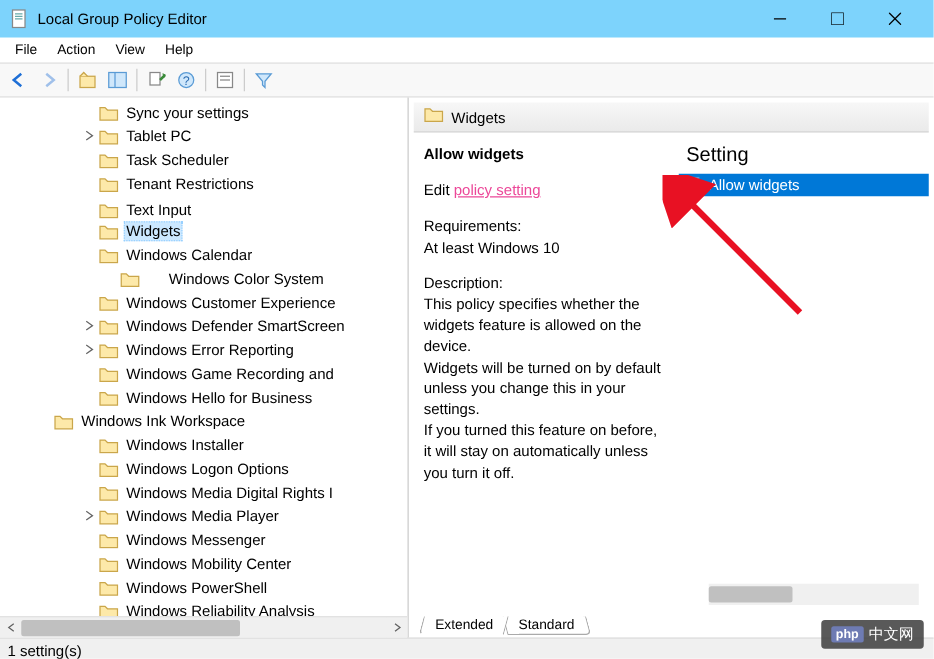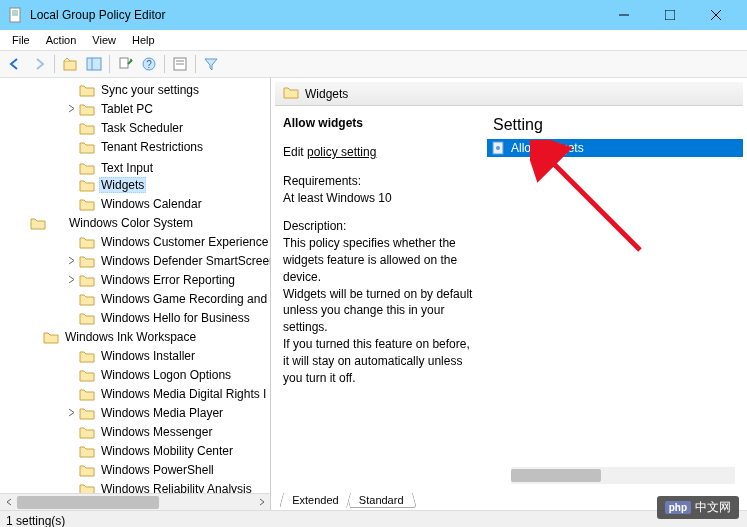--- a/index.html
+++ b/index.html
@@ -13,40 +13,40 @@
     
     .menubar { height: 20px; display: flex; align-items: center; padding: 0 4px; font-size: 11px; }
     .menu-item { padding: 2px 8px; cursor: default; }
     
     .toolbar { height: 28px; border-top: 1px solid #e0e0e0; border-bottom: 1px solid #e0e0e0; background: #f8f8f8; display: flex; align-items: center; padding: 0 4px; gap: 2px; }
     .tool-btn { width: 22px; height: 22px; display: flex; align-items: center; justify-content: center; cursor: default; }
     .tool-btn.disabled { opacity: 0.4; }
     .tool-sep { width: 1px; height: 18px; background: #ccc; margin: 0 2px; }
     
     .main-area { display: flex; height: 432px; }
-    .tree-panel { width: 271px; border-right: 1px solid #ccc; overflow: hidden; position: relative; }
+    .tree-panel { width: 327px; border-right: 1px solid #ccc; overflow: hidden; position: relative; }
     .tree-content { padding: 2px 0 0 0; height: 415px; overflow: hidden; }
     .tree-item { display: flex; align-items: center; height: 19px; font-size: 12px; white-space: nowrap; cursor: default; }
     .tree-item .expand { width: 11px; height: 11px; display: flex; align-items: center; justify-content: center; margin-right: 2px; flex-shrink: 0; }
     .tree-item .expand-spacer { width: 13px; flex-shrink: 0; }
     .tree-item .folder-icon { width: 16px; height: 14px; margin-right: 4px; flex-shrink: 0; }
     .tree-item.selected .label-wrap { background: #cce8ff; border: 1px dotted #99d1ff; padding: 0 1px; }
     .tree-item .label-wrap { padding: 0 2px; }
     .tree-scroll-h { position: absolute; bottom: 0; left: 0; right: 0; height: 17px; background: #f0f0f0; border-top: 1px solid #ddd; display: flex; align-items: center; }
     .tree-scroll-h .sb-btn { width: 17px; height: 17px; background: #f0f0f0; display: flex; align-items: center; justify-content: center; }
     .tree-scroll-h .sb-track { flex: 1; height: 17px; background: #f0f0f0; position: relative; }
     .tree-scroll-h .sb-thumb { position: absolute; left: 0; width: 60%; height: 13px; top: 2px; background: #c0c0c0; border-radius: 2px; }
     
     .right-panel { flex: 1; display: flex; flex-direction: column; position: relative; }
     .header-bar { height: 24px; background: linear-gradient(#f7f7f7, #eaeaea); border-bottom: 1px solid #d0d0d0; display: flex; align-items: center; padding: 0 8px; gap: 6px; margin: 4px 4px 0 4px; }
     .content-row { flex: 1; display: flex; padding: 6px 4px 0 4px; gap: 0; }
     .desc-panel { width: 206px; padding: 4px 8px; font-size: 12px; }
     .desc-title { font-weight: bold; margin-bottom: 14px; }
     .desc-section { margin-bottom: 12px; line-height: 1.4; }
-    .desc-link { color: #000000; text-decoration: underline; cursor: pointer; }
+    .desc-link { color: #ec4899; text-decoration: underline; cursor: pointer; }
     .settings-panel { flex: 1; padding: 0 0 0 6px; position: relative; }
     .col-header { font-size: 16px; padding: 4px 6px; border-bottom: 1px solid transparent; }
     .setting-row { display: flex; align-items: center; height: 18px; font-size: 12px; padding: 0 4px; }
     .setting-row.selected { background: #0078d7; color: #fff; }
     .setting-icon { width: 16px; height: 14px; margin-right: 4px; flex-shrink: 0; }
     .settings-scroll-h { position: absolute; bottom: 26px; left: 240px; right: 12px; height: 17px; background: #f0f0f0; display: flex; }
     .settings-scroll-h .sb-track2 { flex: 1; position: relative; }
     .settings-scroll-h .sb-thumb2 { position: absolute; left: 0; width: 40%; height: 13px; top: 2px; background: #c0c0c0; border-radius: 2px; }
     
     .tabs-row { position: absolute; bottom: 2px; left: 10px; display: flex; font-size: 11px; }
@@ -207,21 +207,21 @@
             </svg></span>
           <span class="label-wrap"><span>Widgets</span></span>
         </div>
         <div class="tree-item" style="padding-left: 66px;">
           <span class="expand-spacer"></span>
           <span class="folder-icon"><svg width="16" height="14">
               <path d="M1 3 L5 3 L7 5 L15 5 L15 13 L1 13 Z" fill="#fde9a9" stroke="#caa64a"></path>
             </svg></span>
           <span class="label-wrap"><span>Windows Calendar</span></span>
         </div>
-        <div class="tree-item" style=" gap: 17px;">
+        <div class="tree-item" style="padding-left: 66px; gap: 17px;">
           <span class="expand-spacer"></span>
           <span class="folder-icon"><svg width="16" height="14">
               <path d="M1 3 L5 3 L7 5 L15 5 L15 13 L1 13 Z" fill="#fde9a9" stroke="#caa64a"></path>
             </svg></span>
           <span class="label-wrap"><span>Windows Color System</span></span>
         </div>
         <div class="tree-item" style="padding-left: 66px;">
           <span class="expand-spacer"></span>
           <span class="folder-icon"><svg width="16" height="14">
               <path d="M1 3 L5 3 L7 5 L15 5 L15 13 L1 13 Z" fill="#fde9a9" stroke="#caa64a"></path>

